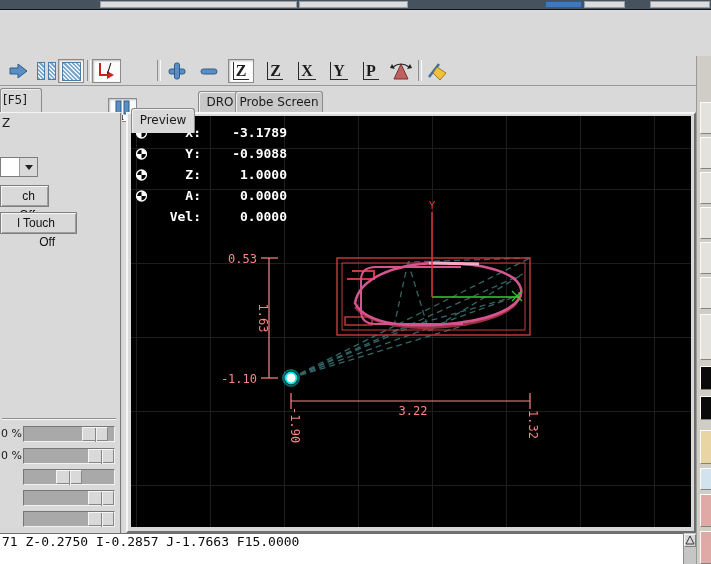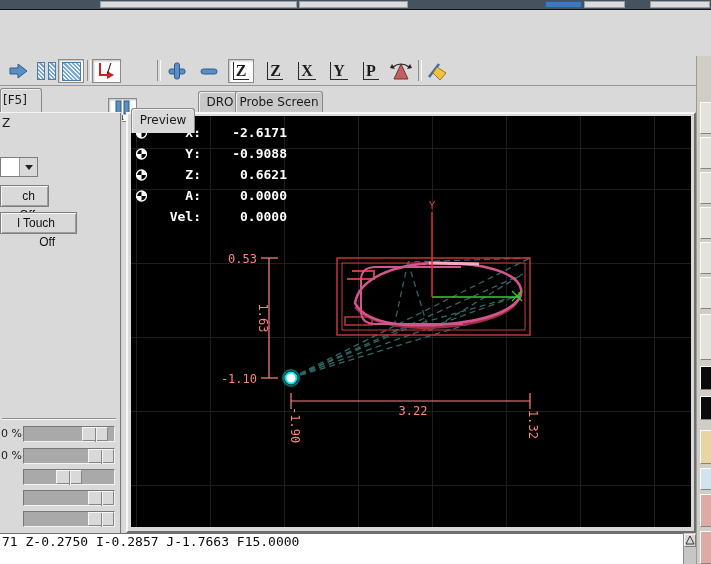--- a/index.html
+++ b/index.html
@@ -302,39 +302,39 @@
       </svg>
 
       <div class="dro">
         <div class="row">
           <svg class="hicon" viewBox="0 0 14 14">
             <circle cx="7" cy="7" r="5" fill="none" stroke="#fff" stroke-width="1.3"></circle>
             <path d="M7 7 L7 2 A5 5 0 0 1 12 7 Z" fill="#fff"></path>
               <path d="M7 7 L7 12 A5 5 0 0 1 2 7 Z" fill="#fff"></path>
           </svg>
           <span class="lab">X:</span>
-          <span class="val">-2.6171</span>
+          <span class="val">-3.1789</span>
         </div>
         <div class="row">
           <svg class="hicon" viewBox="0 0 14 14">
             <circle cx="7" cy="7" r="5" fill="none" stroke="#fff" stroke-width="1.3"></circle>
             <path d="M7 7 L7 2 A5 5 0 0 1 12 7 Z" fill="#fff"></path>
               <path d="M7 7 L7 12 A5 5 0 0 1 2 7 Z" fill="#fff"></path>
           </svg>
           <span class="lab">Y:</span>
           <span class="val">-0.9088</span>
         </div>
         <div class="row">
           <svg class="hicon" viewBox="0 0 14 14">
             <circle cx="7" cy="7" r="5" fill="none" stroke="#fff" stroke-width="1.3"></circle>
             <path d="M7 7 L7 2 A5 5 0 0 1 12 7 Z" fill="#fff"></path>
               <path d="M7 7 L7 12 A5 5 0 0 1 2 7 Z" fill="#fff"></path>
           </svg>
           <span class="lab">Z:</span>
-          <span class="val">0.6621</span>
+          <span class="val">1.0000</span>
         </div>
         <div class="row">
           <svg class="hicon" viewBox="0 0 14 14">
             <circle cx="7" cy="7" r="5" fill="none" stroke="#fff" stroke-width="1.3"></circle>
             <path d="M7 7 L7 2 A5 5 0 0 1 12 7 Z" fill="#fff"></path>
               <path d="M7 7 L7 12 A5 5 0 0 1 2 7 Z" fill="#fff"></path>
           </svg>
           <span class="lab">A:</span>
           <span class="val">0.0000</span>
         </div>

